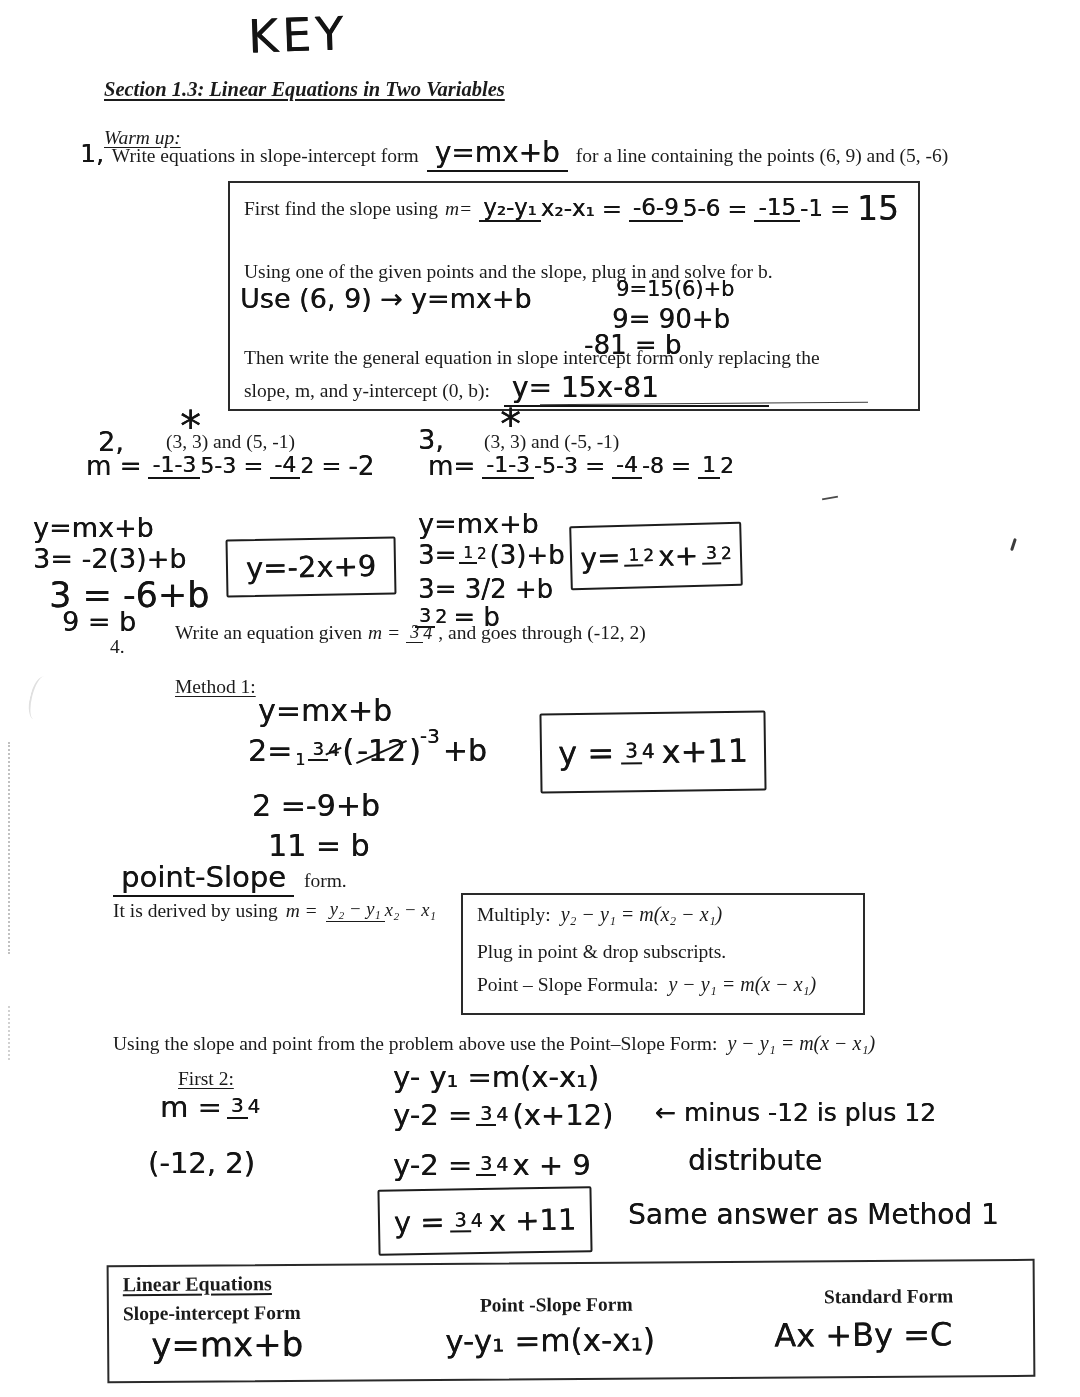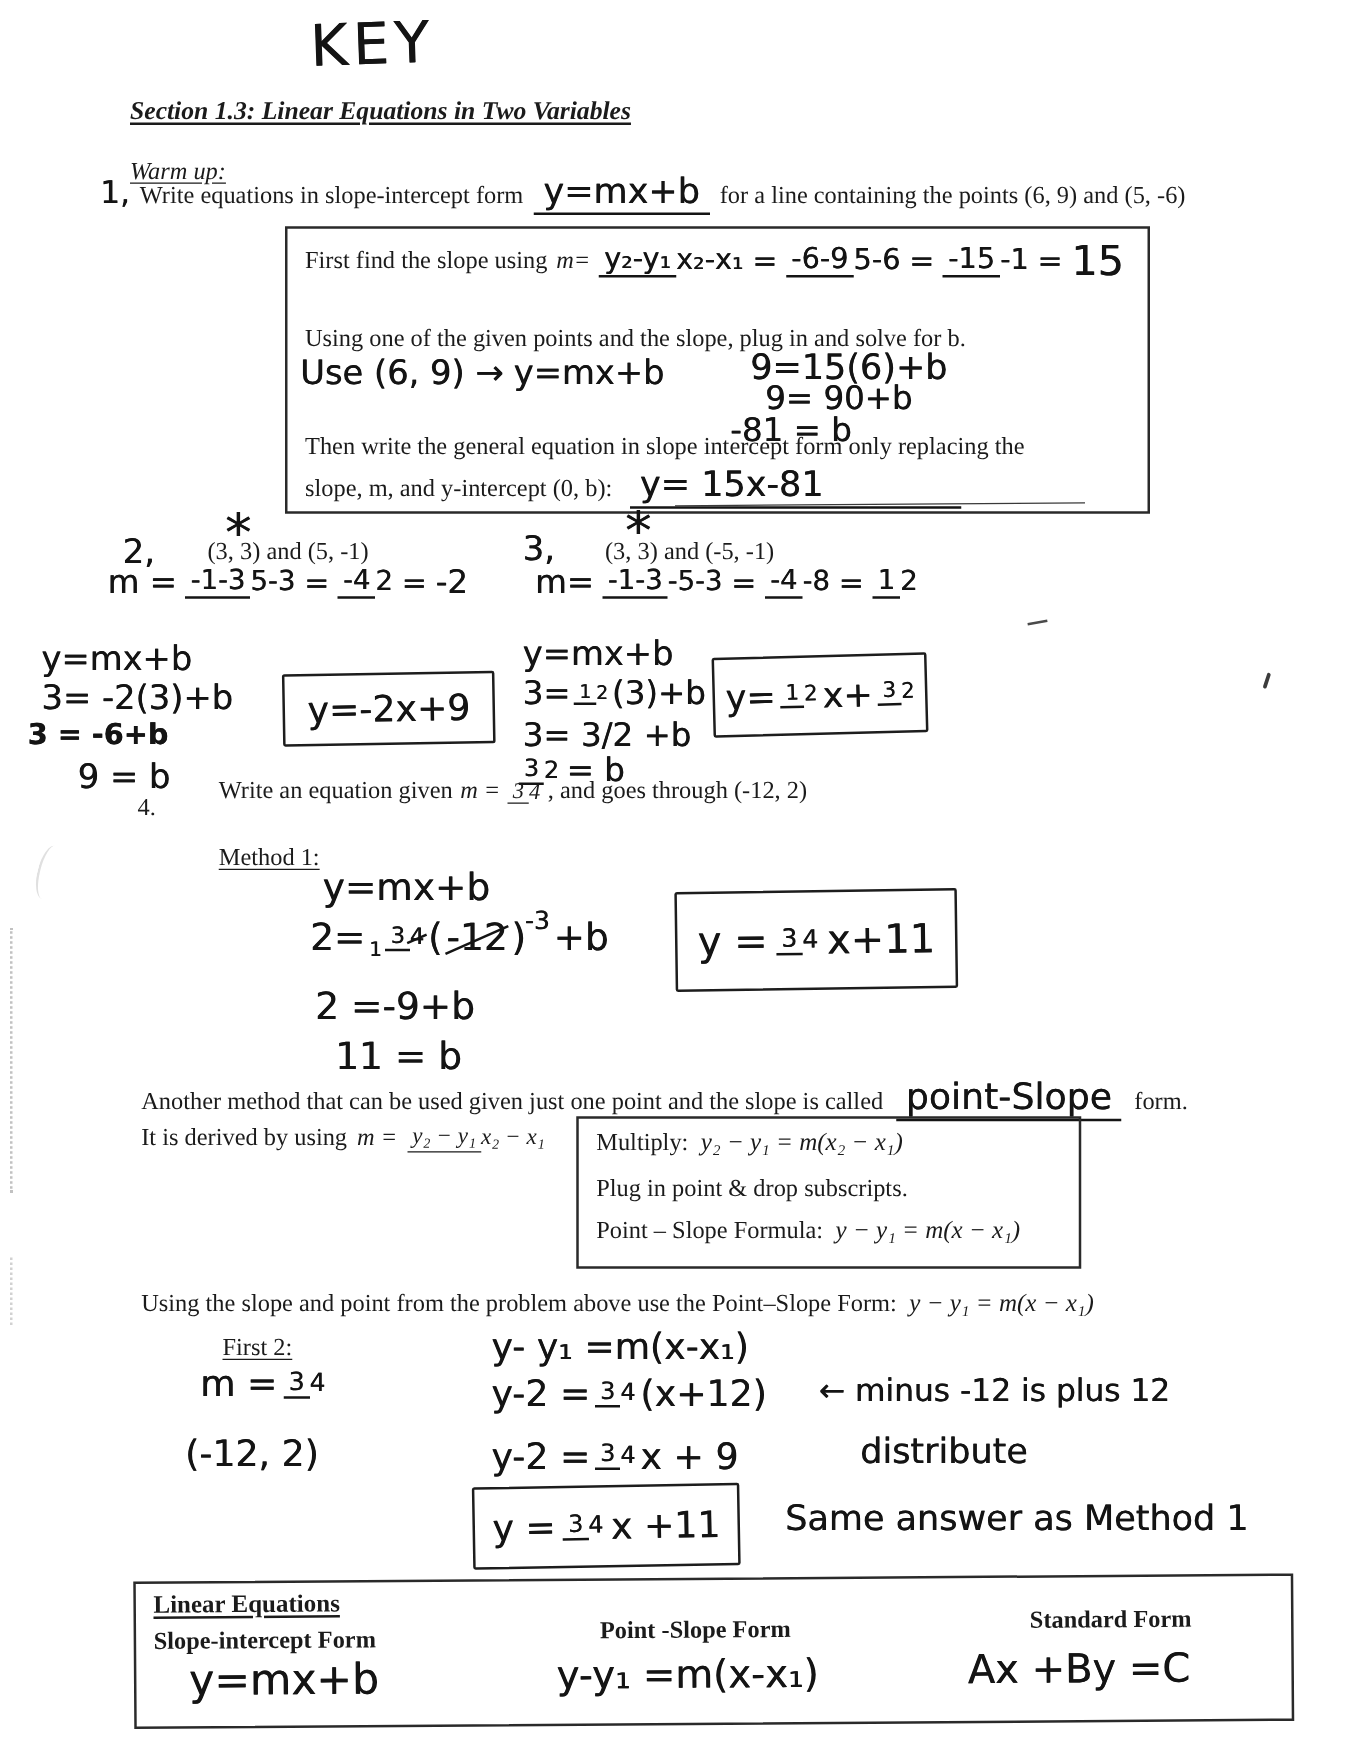--- a/index.html
+++ b/index.html
@@ -74,21 +74,21 @@
           <span class="d">-1</span>
         </span>
       <span class="hw" style="font-size:24px;">=</span>
       <span class="hw" style="font-size:33px;">15</span>
     </div>
     <div class="abs pr" style="left:14px;top:78px;">Using one of the given points and the slope, plug in and solve for b.</div>
     <div class="row base" style="left:10px;top:100px;gap:8px;">
       <span class="hw" style="font-size:27px;">Use (6, 9) →</span>
       <span class="hw" style="font-size:27px;">y=mx+b</span>
     </div>
-    <div class="abs hw" style="left:370px;top:94px;font-size:28px;">9=15(6)+b</div>
+    <div class="abs hw" style="left:386px;top:94px;font-size:21px;">9=15(6)+b</div>
     <div class="abs hw" style="left:382px;top:121px;font-size:26px;">9= 90+b</div>
     <div class="abs hw" style="left:354px;top:147px;font-size:26px;">-81 = b</div>
     <div class="abs pr" style="left:14px;top:164px;">Then write the general equation in slope intercept form only replacing the</div>
     <div class="row base" style="left:14px;top:188px;gap:14px;">
       <span class="pr">slope, m, and y-intercept (0, b):</span>
       <span class="hw underl" style="font-size:28px;padding-right:110px;">y= 15x-81</span>
     </div>
     <div class="scanline" style="left:310px;top:220px;width:328px;transform:rotate(-0.4deg);"></div>
   </div>
 
@@ -104,21 +104,21 @@
     <span class="hw" style="font-size:24px;">=</span>
     <span class="fr hw" style="font-size:22px;">
         <span class="n">-4</span>
         <span class="d">2</span>
       </span>
     <span class="hw" style="font-size:24px;">=</span>
     <span class="hw" style="font-size:26px;">-2</span>
   </div>
   <div class="abs hw" style="left:33px;top:512px;font-size:27px;">y=mx+b</div>
   <div class="abs hw" style="left:33px;top:543px;font-size:27px;">3= -2(3)+b</div>
-  <div class="abs hw" style="left:22px;top:575px;font-size:23px;font-weight:bold;">3 = -6+b</div>
+  <div class="abs hw" style="left:49px;top:575px;font-size:35px;">3 = -6+b</div>
   <div class="abs hw" style="left:62px;top:606px;font-size:27px;">9 = b</div>
   <div class="ansbox" style="left:226px;top:538px;width:166px;height:54px;transform:rotate(-1deg);">
     <span class="hw" style="font-size:29px;">y=-2x+9</span>
   </div>
 
   <div class="abs hw" style="left:418px;top:424px;font-size:27px;">3,</div>
   <div class="abs hw star" style="left:500px;top:414px;">*</div>
   <div class="abs pr" style="left:484px;top:431px;">(3, 3) and (-5, -1)</div>
   <div class="row" style="left:428px;top:451px;gap:7px;">
     <span class="hw" style="font-size:26px;">m=</span>
@@ -197,21 +197,20 @@
   <div class="ansbox" style="left:540px;top:712px;width:222px;height:76px;transform:rotate(-0.8deg);gap:7px;">
     <span class="hw" style="font-size:32px;">y =</span>
     <span class="fr hw" style="font-size:20px;">
         <span class="n">3</span>
         <span class="d">4</span>
       </span>
     <span class="hw" style="font-size:32px;">x+11</span>
   </div>
 
   <div class="row base" style="left:113px;top:860px;gap:10px;">
-    <span class="pr">Another method that can be used given just one point and the slope is called</span>
     <span class="hw underl" style="font-size:29px;">point-Slope</span>
     <span class="pr">form.</span>
   </div>
   <div class="row" style="left:113px;top:900px;gap:8px;">
     <span class="pr">It is derived by using</span>
     <span class="pr it">m =</span>
     <span class="fr frp pr it" style="font-size:18.5px;">
         <span class="n">y₂ − y₁</span>
         <span class="d">x₂ − x₁</span>
       </span>

